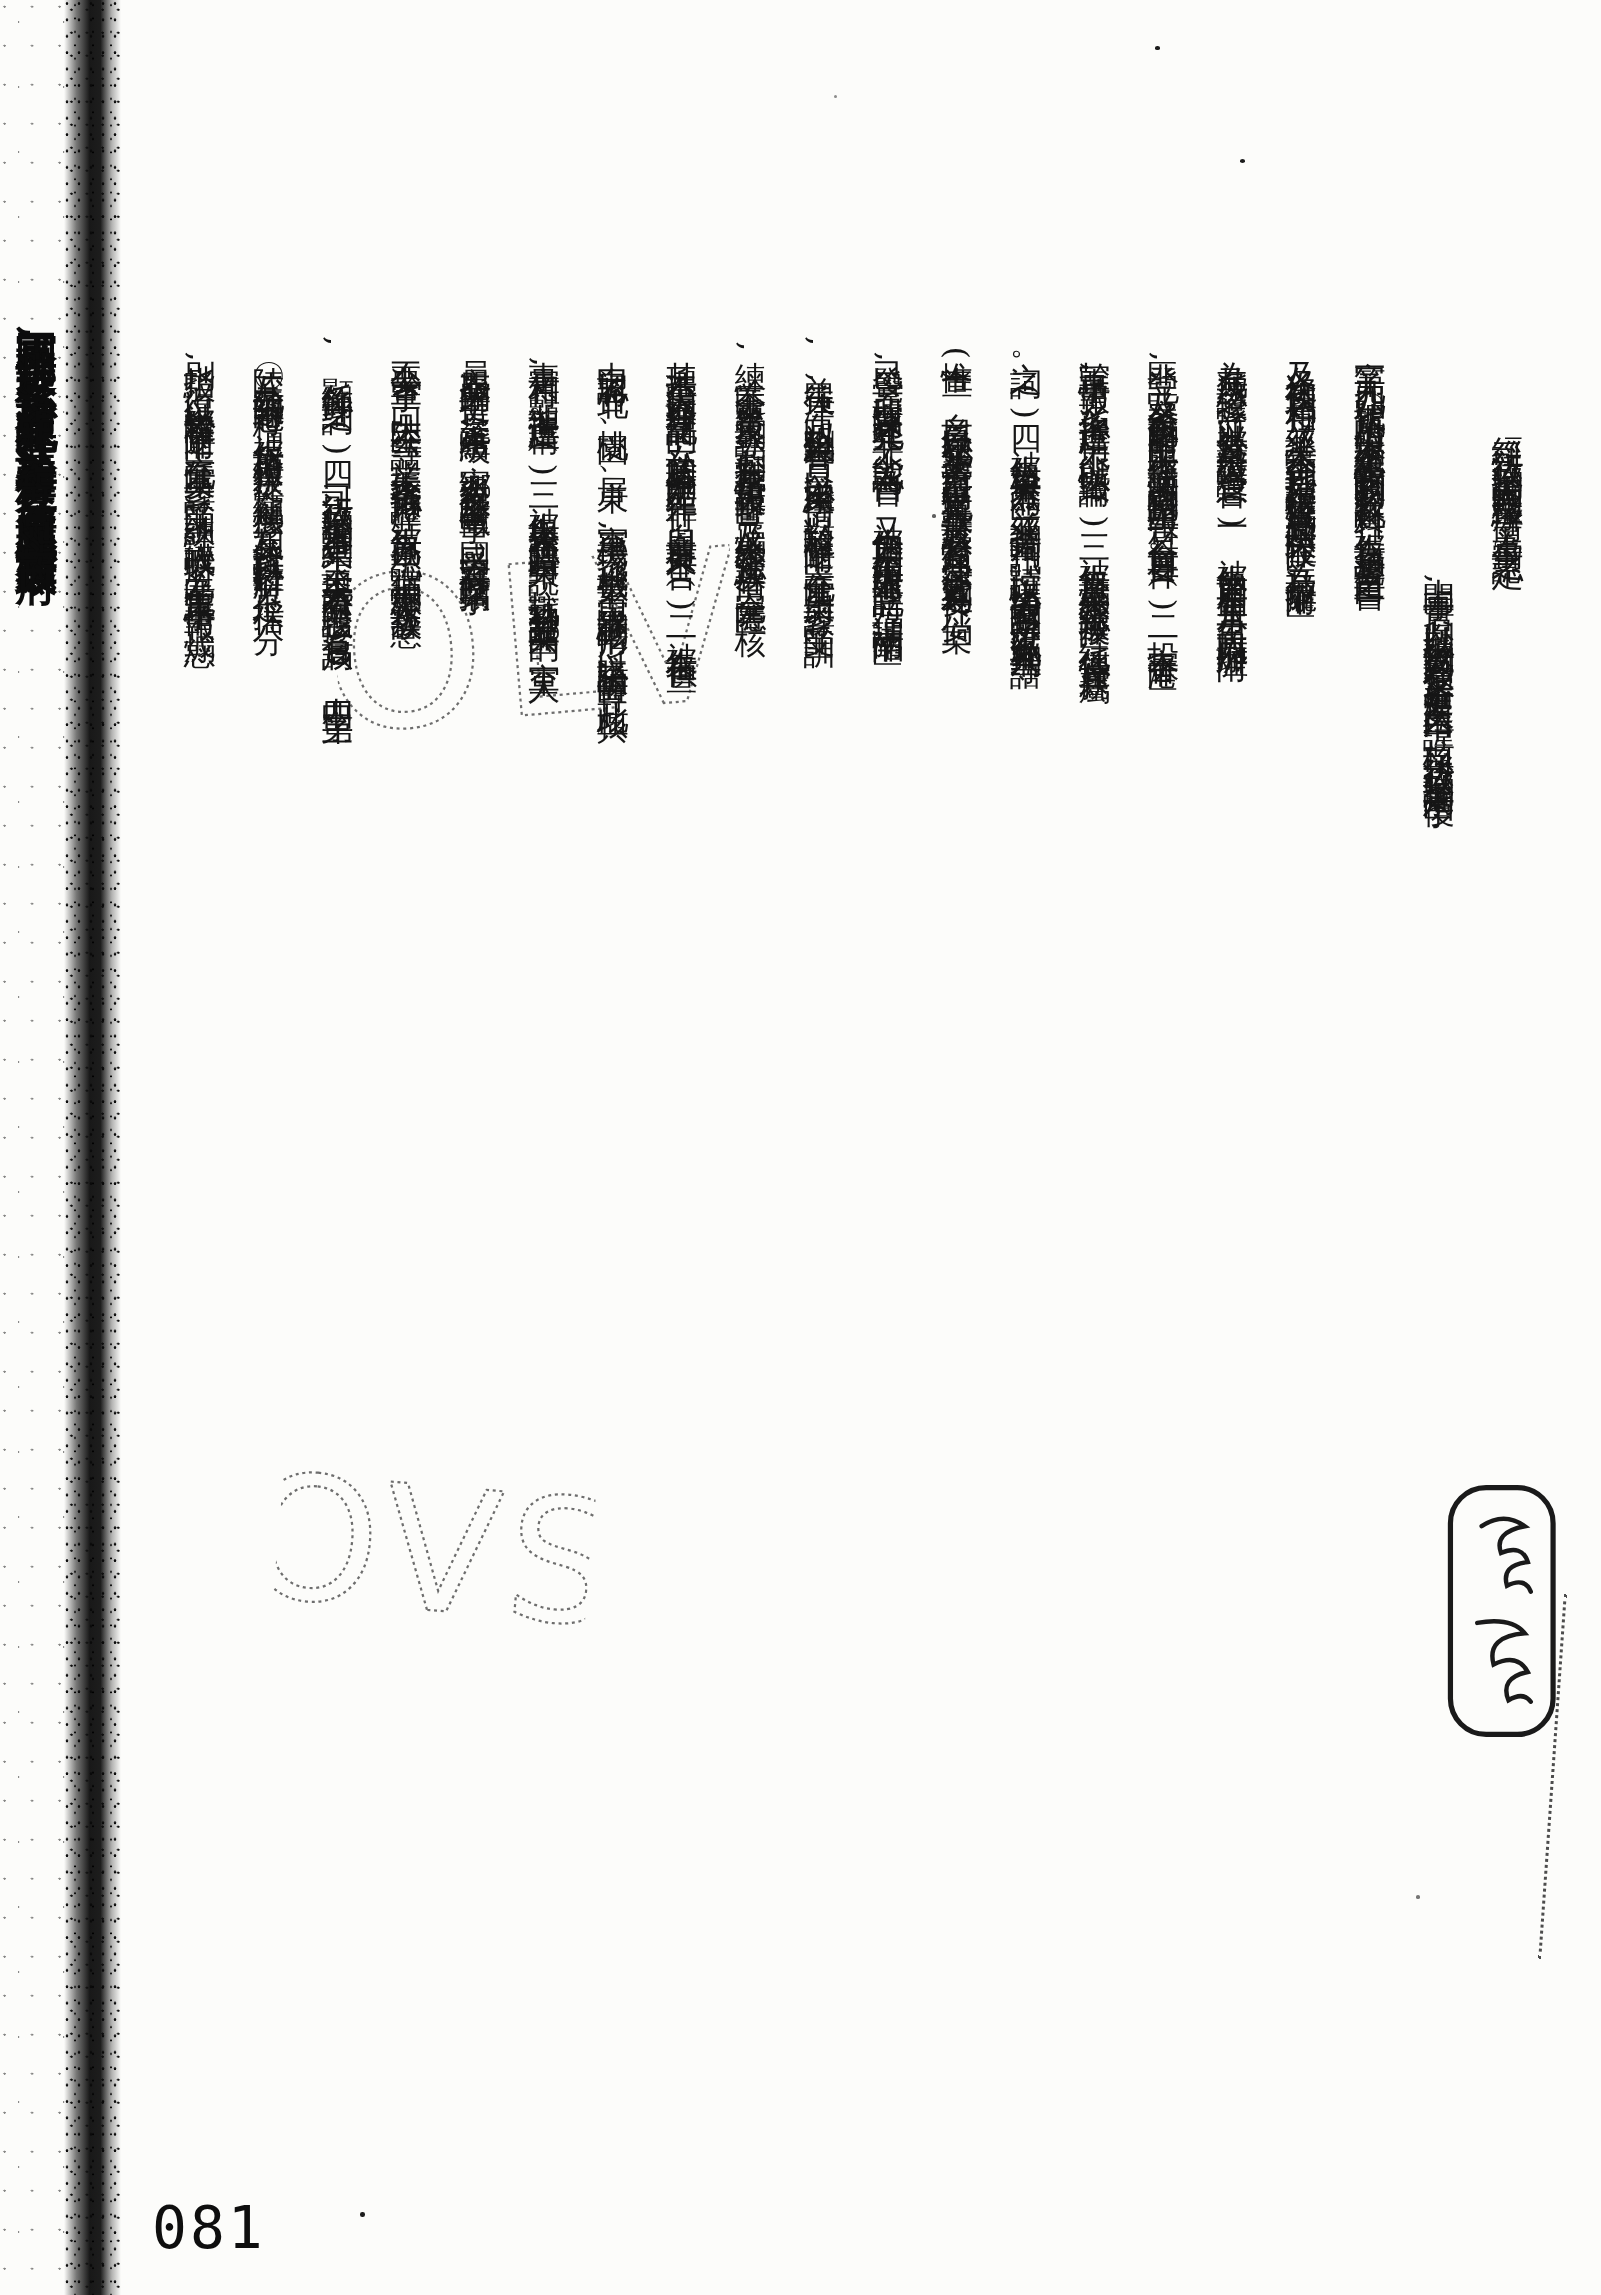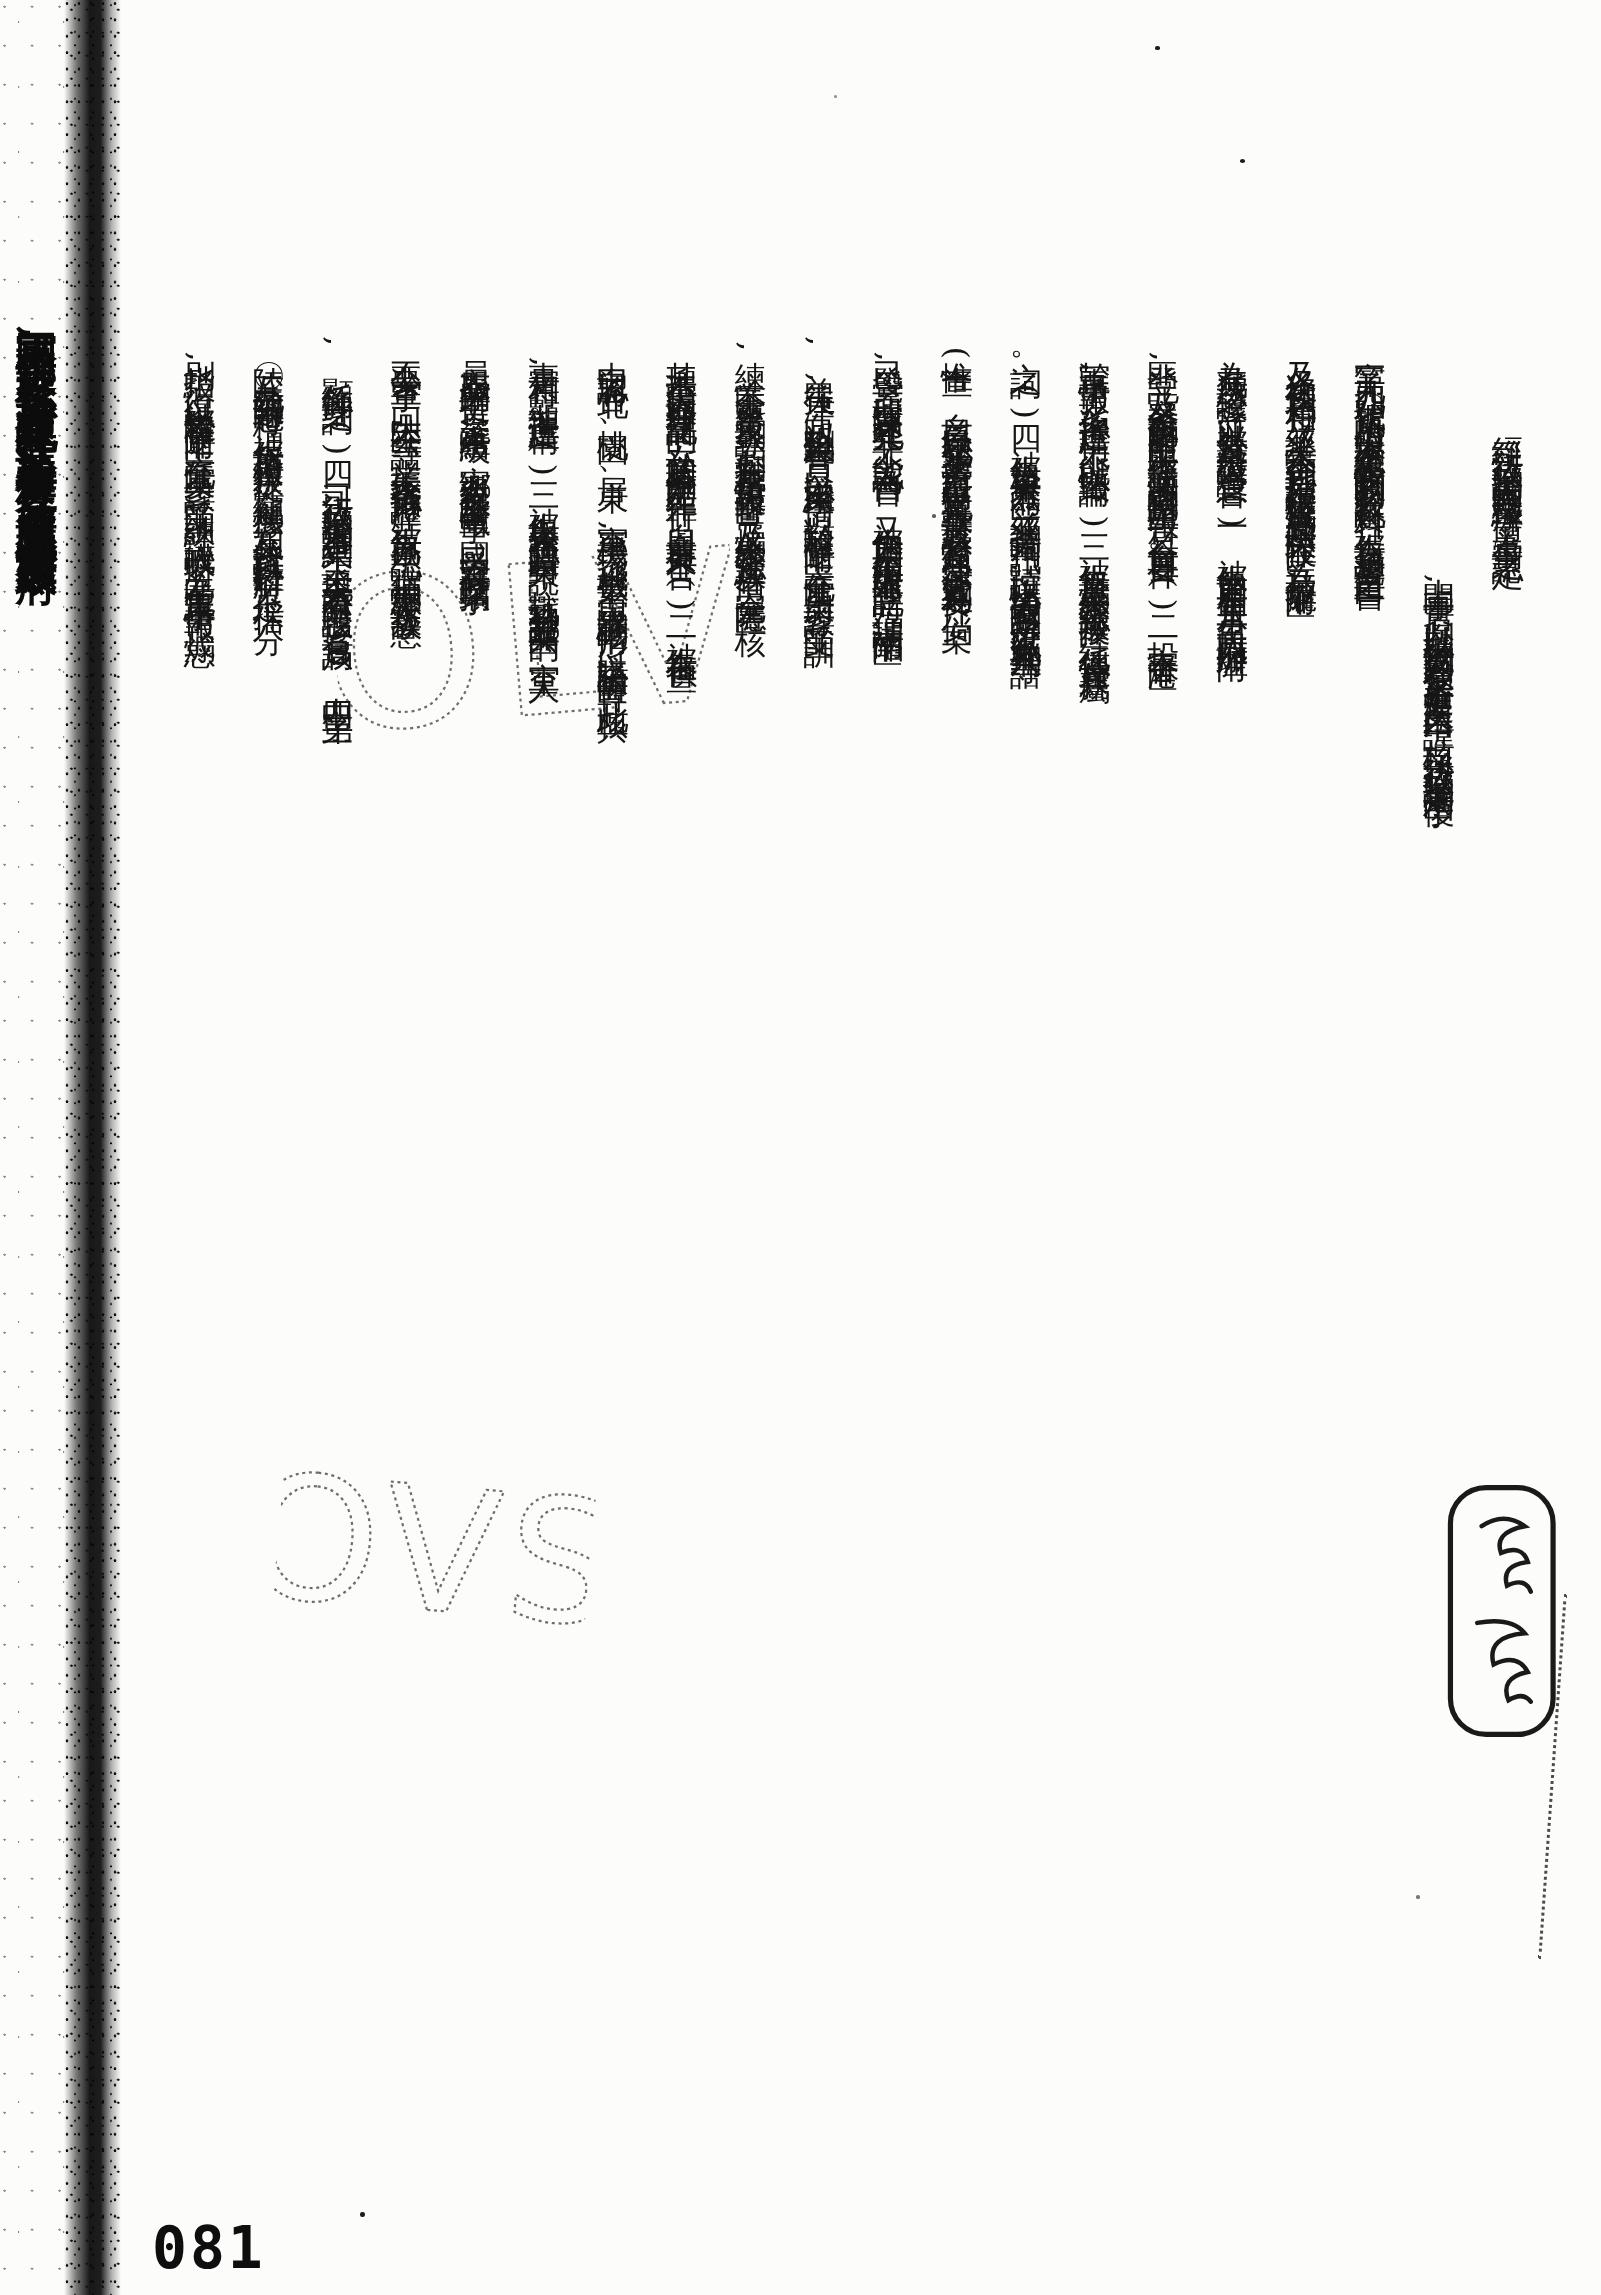--- a/index.html
+++ b/index.html
@@ -39,21 +39,21 @@
     writing-mode:vertical-rl;text-orientation:mixed;
     color:#161616;font-size:32px;letter-spacing:5.2px;line-height:1.12;
   }
   .col{margin-left:33px;white-space:nowrap;}
   .col.c1{margin-top:76px;}
   .col.c2{margin-top:217px;}
   
   .page-number{
     position:absolute;left:152px;top:2194px;
     font-family:"DejaVu Sans Mono","Liberation Mono",monospace;
-    font-size:58px;font-weight:700;letter-spacing:3px;color:#0e0e0e;margin-top:20px;
+    font-size:58px;font-weight:400;letter-spacing:3px;color:#0e0e0e;
   }
   
   .wm{position:absolute;opacity:.85;}
   .wm-upper{left:336px;top:534px;transform:rotate(-5deg);}
   .wm-lower{left:277px;top:1445px;transform:rotate(5deg);}
   
   .seal{position:absolute;left:1443px;top:1477px;}
   
   .dotted-line{
     position:absolute;left:1551px;top:1594px;height:365px;width:0;

